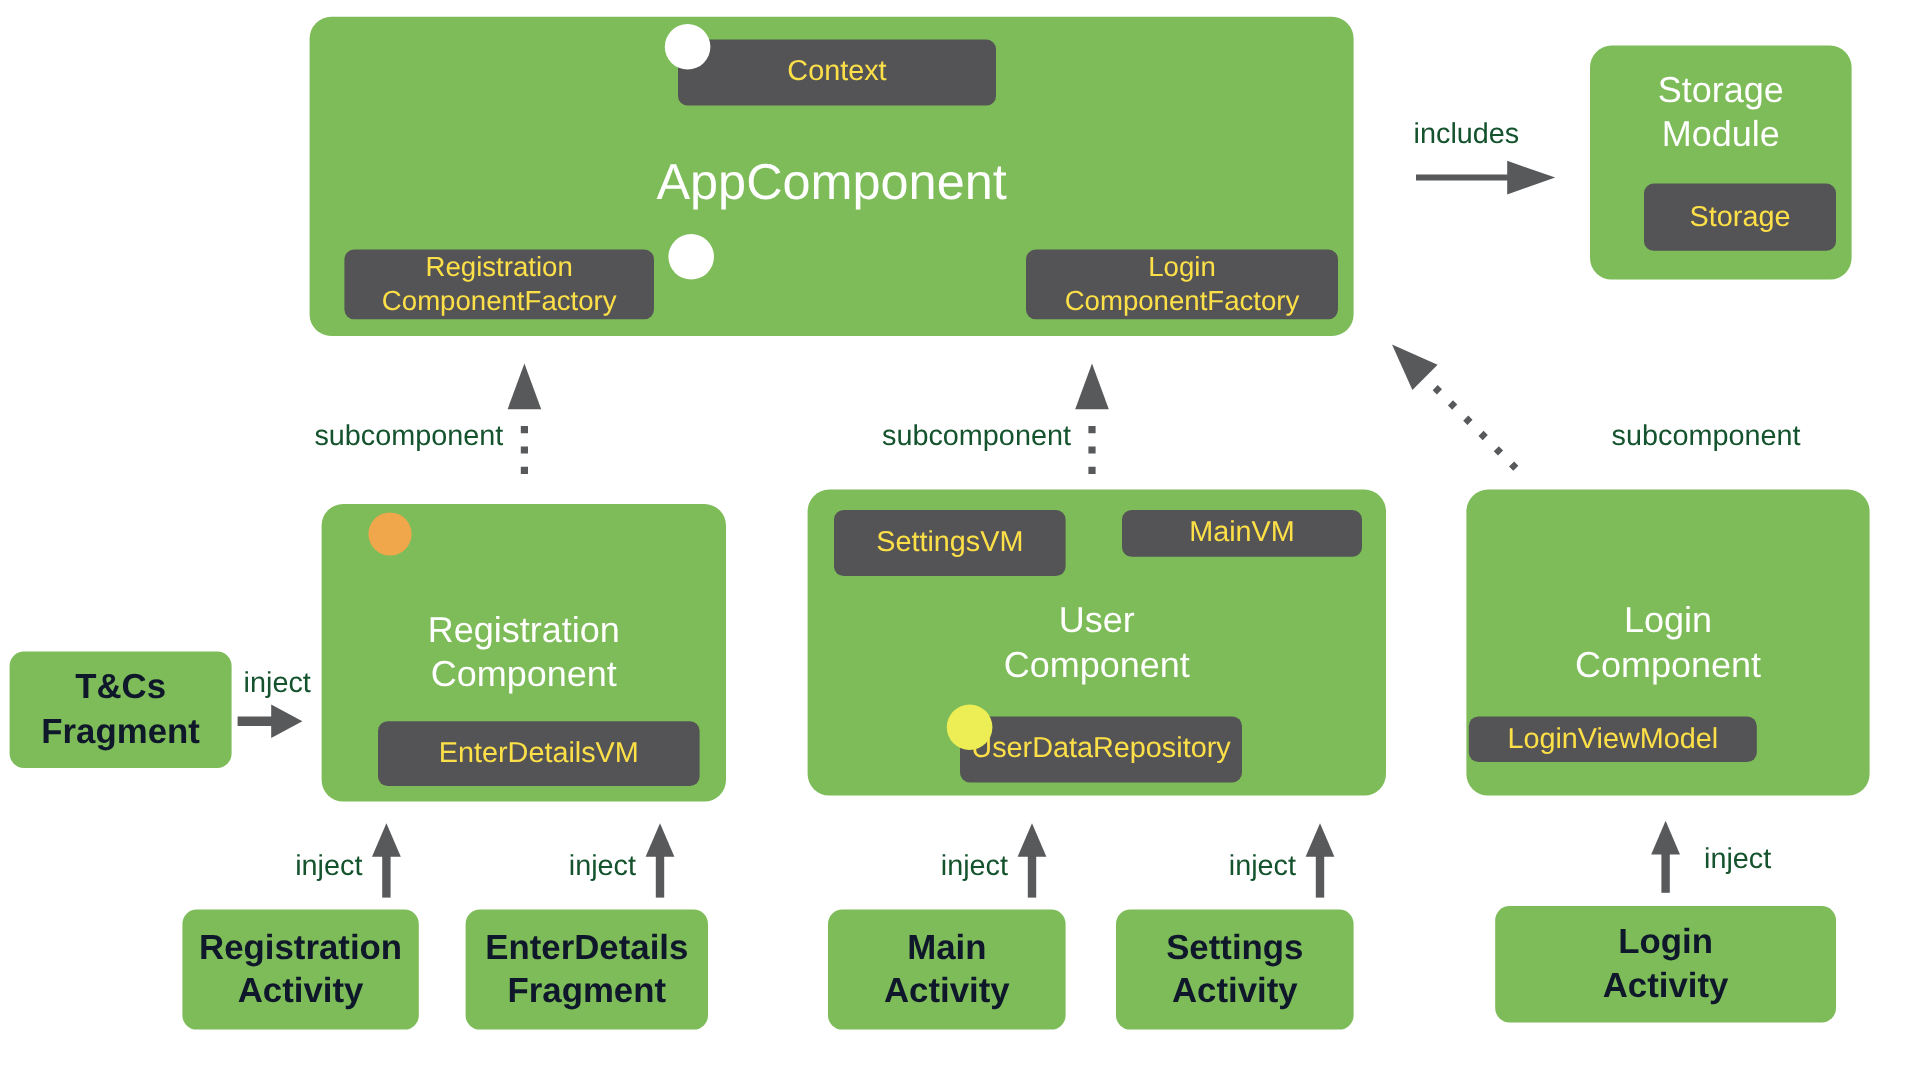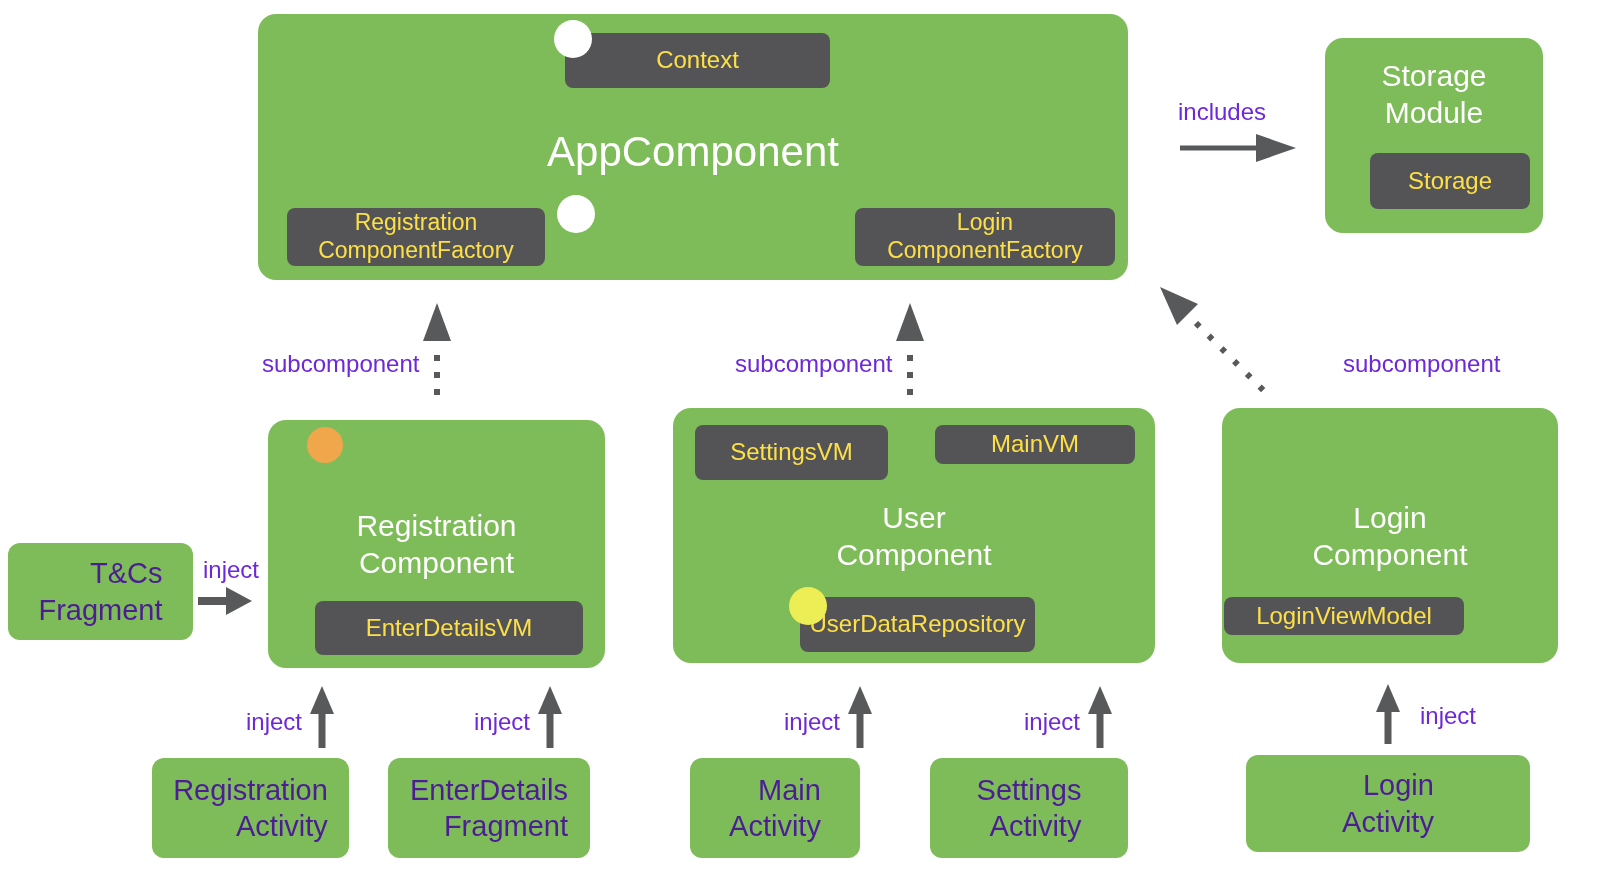--- a/index.html
+++ b/index.html
@@ -1,39 +1,40 @@
 <!DOCTYPE html>
 <html><head>
 <meta charset="utf-8">
 <style>
   html,body{margin:0;padding:0;background:#ffffff;}
   .canvas{
     position:relative;width:1600px;height:895px;background:#ffffff;overflow:hidden;
     font-family:"Liberation Sans", sans-serif;
   }
   .gbox{
-    position:absolute;background:#7DBC58;color:#4c1d95;
+    position:absolute;background:#7DBC58;color:#0f172a;
     display:flex;align-items:center;justify-content:center;
-    text-align:right;white-space:pre-line;border-radius:18px;
+    text-align:center;white-space:pre-line;border-radius:18px;
     line-height:1.25;
+    font-weight:bold;
   }
   .gbox.small{border-radius:12px;font-size:29px;}
   .dbox{
     position:absolute;background:#545456;color:#fde047;
     display:flex;align-items:center;justify-content:center;
     text-align:center;white-space:pre-line;border-radius:8px;
     font-size:24px;line-height:1.2;
   }
   .title{
     position:absolute;color:#ffffff;text-align:center;white-space:pre-line;
     line-height:1.22;
   }
   .dot{position:absolute;border-radius:50%;}
   .elabel{
-    position:absolute;color:#6d28d9;font-size:24px;white-space:nowrap;
+    position:absolute;color:#14532d;font-size:24px;white-space:nowrap;
   }
   svg.overlay{position:absolute;left:0;top:0;pointer-events:none;}
 </style>
 </head>
 <body>
 
 <div class="canvas">
 
   <div class="gbox" style="left:258px;top:14px;width:870px;height:266px;"></div>
   <div class="dbox" style="left:565px;top:33px;width:265px;height:55px;">Context</div>
@@ -69,21 +70,21 @@
 
   <div class="gbox" style="left:1222px;top:408px;width:336px;height:255px;"></div>
   <div class="title" style="left:1222px;top:500px;width:336px;font-size:30px;">Login
 Component</div>
   <div class="dbox" style="left:1224px;top:597px;width:240px;height:38px;">LoginViewModel</div>
 
   <div class="gbox small" style="left:152px;top:758px;width:197px;height:100px;">Registration
 Activity</div>
   <div class="gbox small" style="left:388px;top:758px;width:202px;height:100px;">EnterDetails
 Fragment</div>
-  <div class="gbox small" style="left:690px;top:758px;width:170px;height:100px;">Main
+  <div class="gbox small" style="left:690px;top:758px;width:198px;height:100px;">Main
 Activity</div>
   <div class="gbox small" style="left:930px;top:758px;width:198px;height:100px;">Settings
 Activity</div>
   <div class="gbox small" style="left:1246px;top:755px;width:284px;height:97px;">Login
 Activity</div>
 
   <div class="elabel" style="left:1147px;top:98px;width:150px;text-align:center;">includes</div>
 
   <div class="elabel" style="left:262px;top:350px;width:150px;text-align:right;">subcomponent</div>
   <div class="elabel" style="left:735px;top:350px;width:150px;text-align:right;">subcomponent</div>

